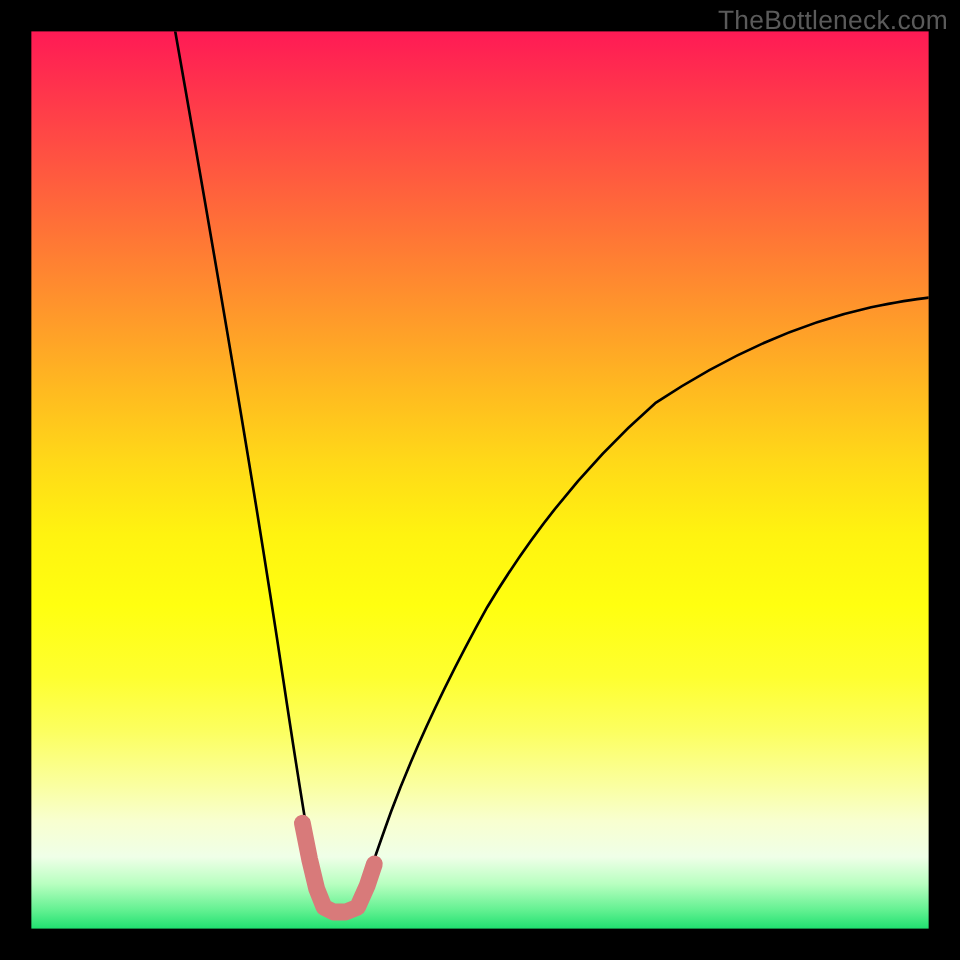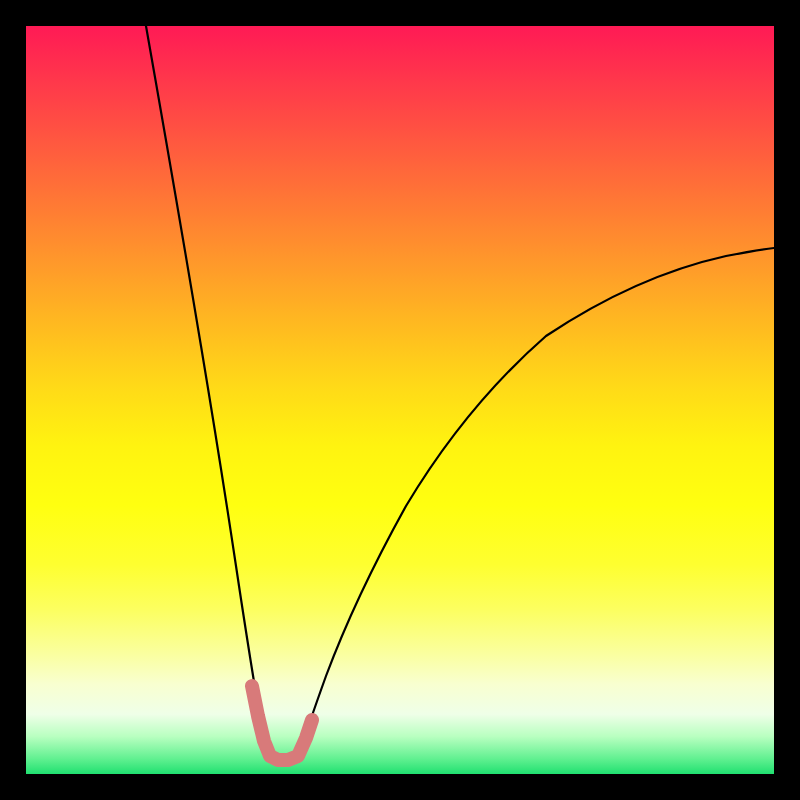--- a/index.html
+++ b/index.html
@@ -86,13 +86,14 @@
                L 232 690
                L 238 715
                L 244 730
                L 252 734
                L 262 734
                L 272 730
                L 280 712
                L 286 694" fill="none" stroke="#d87a7a" stroke-width="14" stroke-linecap="round" stroke-linejoin="round"></path>
     </svg>
   </div>
+  <div class="watermark">TheBottleneck.com</div>
 </div>
 
 </body></html>

